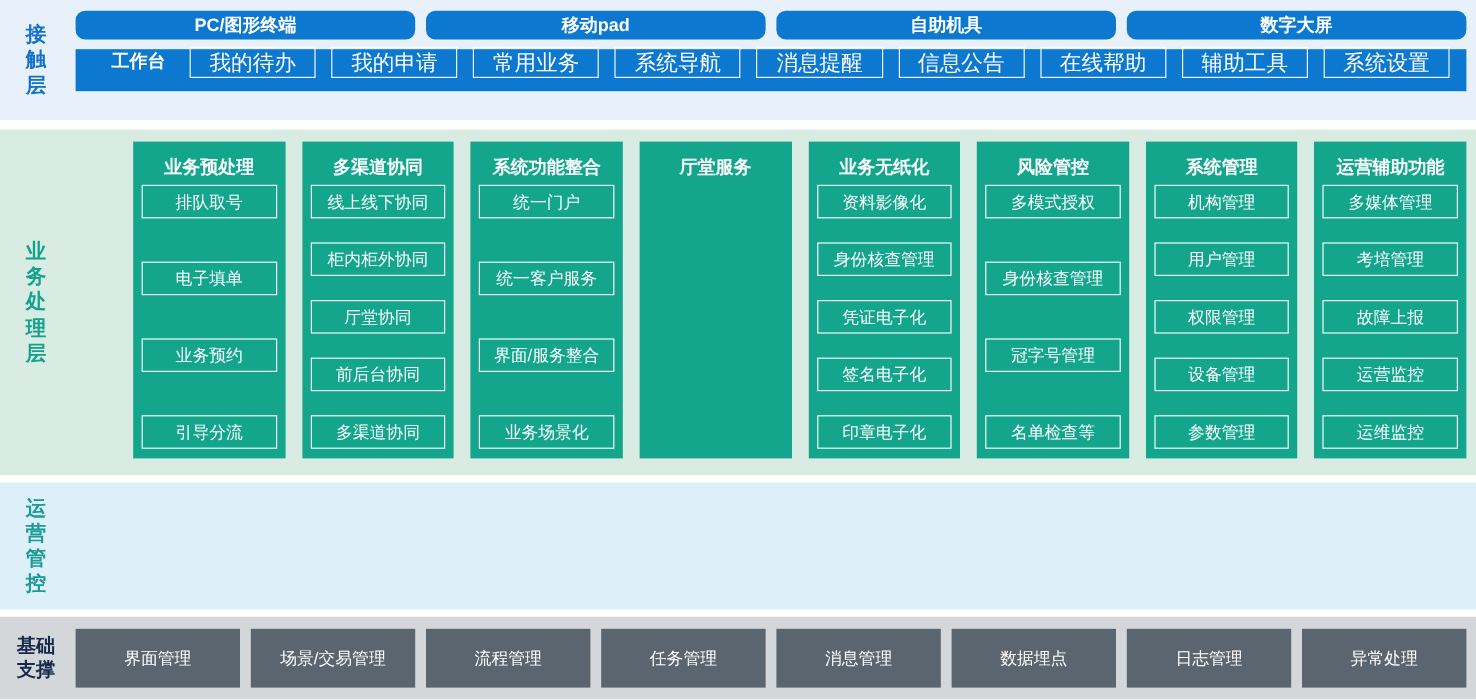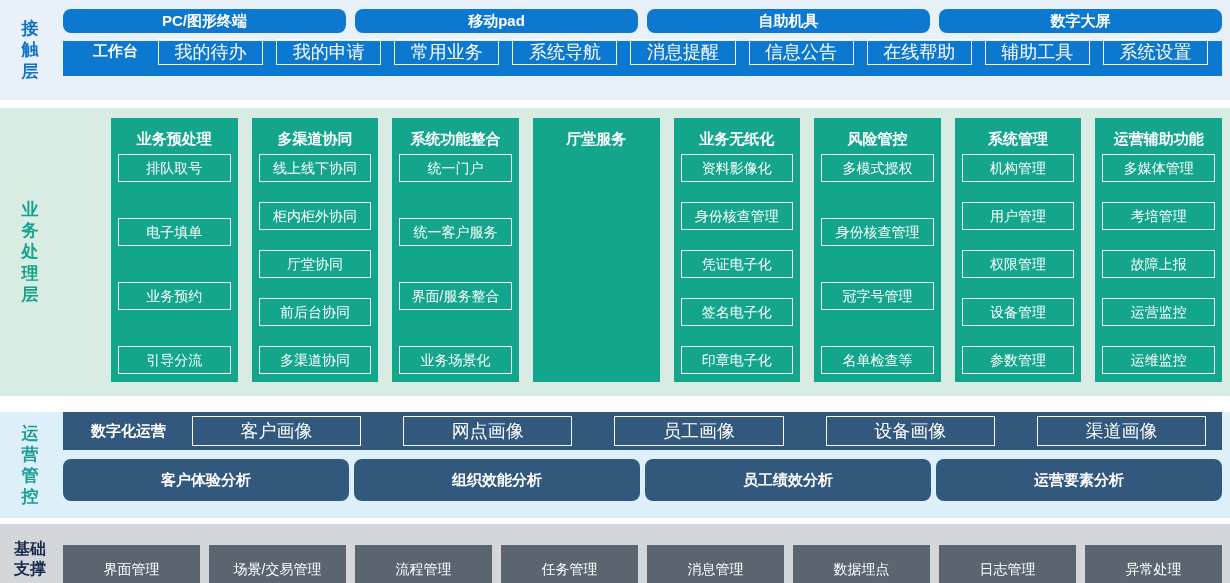--- a/index.html
+++ b/index.html
@@ -73,21 +73,21 @@
   .digital-items { flex: 1; display: flex; gap: 42px; }
   .digital-items .chip { height: 30px; }
   .analyses { display: flex; gap: 5px; margin-top: 9px; }
   .analysis-btn {
     flex: 1; height: 42px; background: #33587e; border-radius: 8px;
     color: #fff; font-weight: bold; font-size: 15px;
     display: flex; align-items: center; justify-content: center;
   }
 
   
-  .found-items { display: flex; gap: 9px; padding-top: 21px; }
+  .found-items { display: flex; gap: 9px; padding-top: 10px; }
   .found-box {
     flex: 1; height: 49px; background: #5a656f;
     color: #fff; font-size: 14px;
     display: flex; align-items: center; justify-content: center; white-space: nowrap;
   }
 </style>
 </head>
 <body>
 
 <div class="band band-contact">
@@ -222,47 +222,20 @@
   </div>
 </div>
 
 <div class="gap2"></div>
 
 <div class="band band-ops">
   <div class="vlabel vlabel-ops">运
 营
 管
 控</div>
-  <div class="content">
-    <div class="digital-bar">
-      <span class="digital-label">数字化运营</span>
-      <div class="digital-items">
-
-          <div class="chip">客户画像</div>
-
-          <div class="chip">网点画像</div>
-
-          <div class="chip">员工画像</div>
-
-          <div class="chip">设备画像</div>
-
-          <div class="chip">渠道画像</div>
-        </div>
-    </div>
-    <div class="analyses">
-
-        <div class="analysis-btn">客户体验分析</div>
-
-        <div class="analysis-btn">组织效能分析</div>
-
-        <div class="analysis-btn">员工绩效分析</div>
-
-        <div class="analysis-btn">运营要素分析</div>
-      </div>
-  </div>
 </div>
 
 <div class="gap3"></div>
 
 <div class="band band-found">
   <div class="vlabel vlabel-found">基础
 支撑</div>
   <div class="content">
     <div class="found-items">
 

